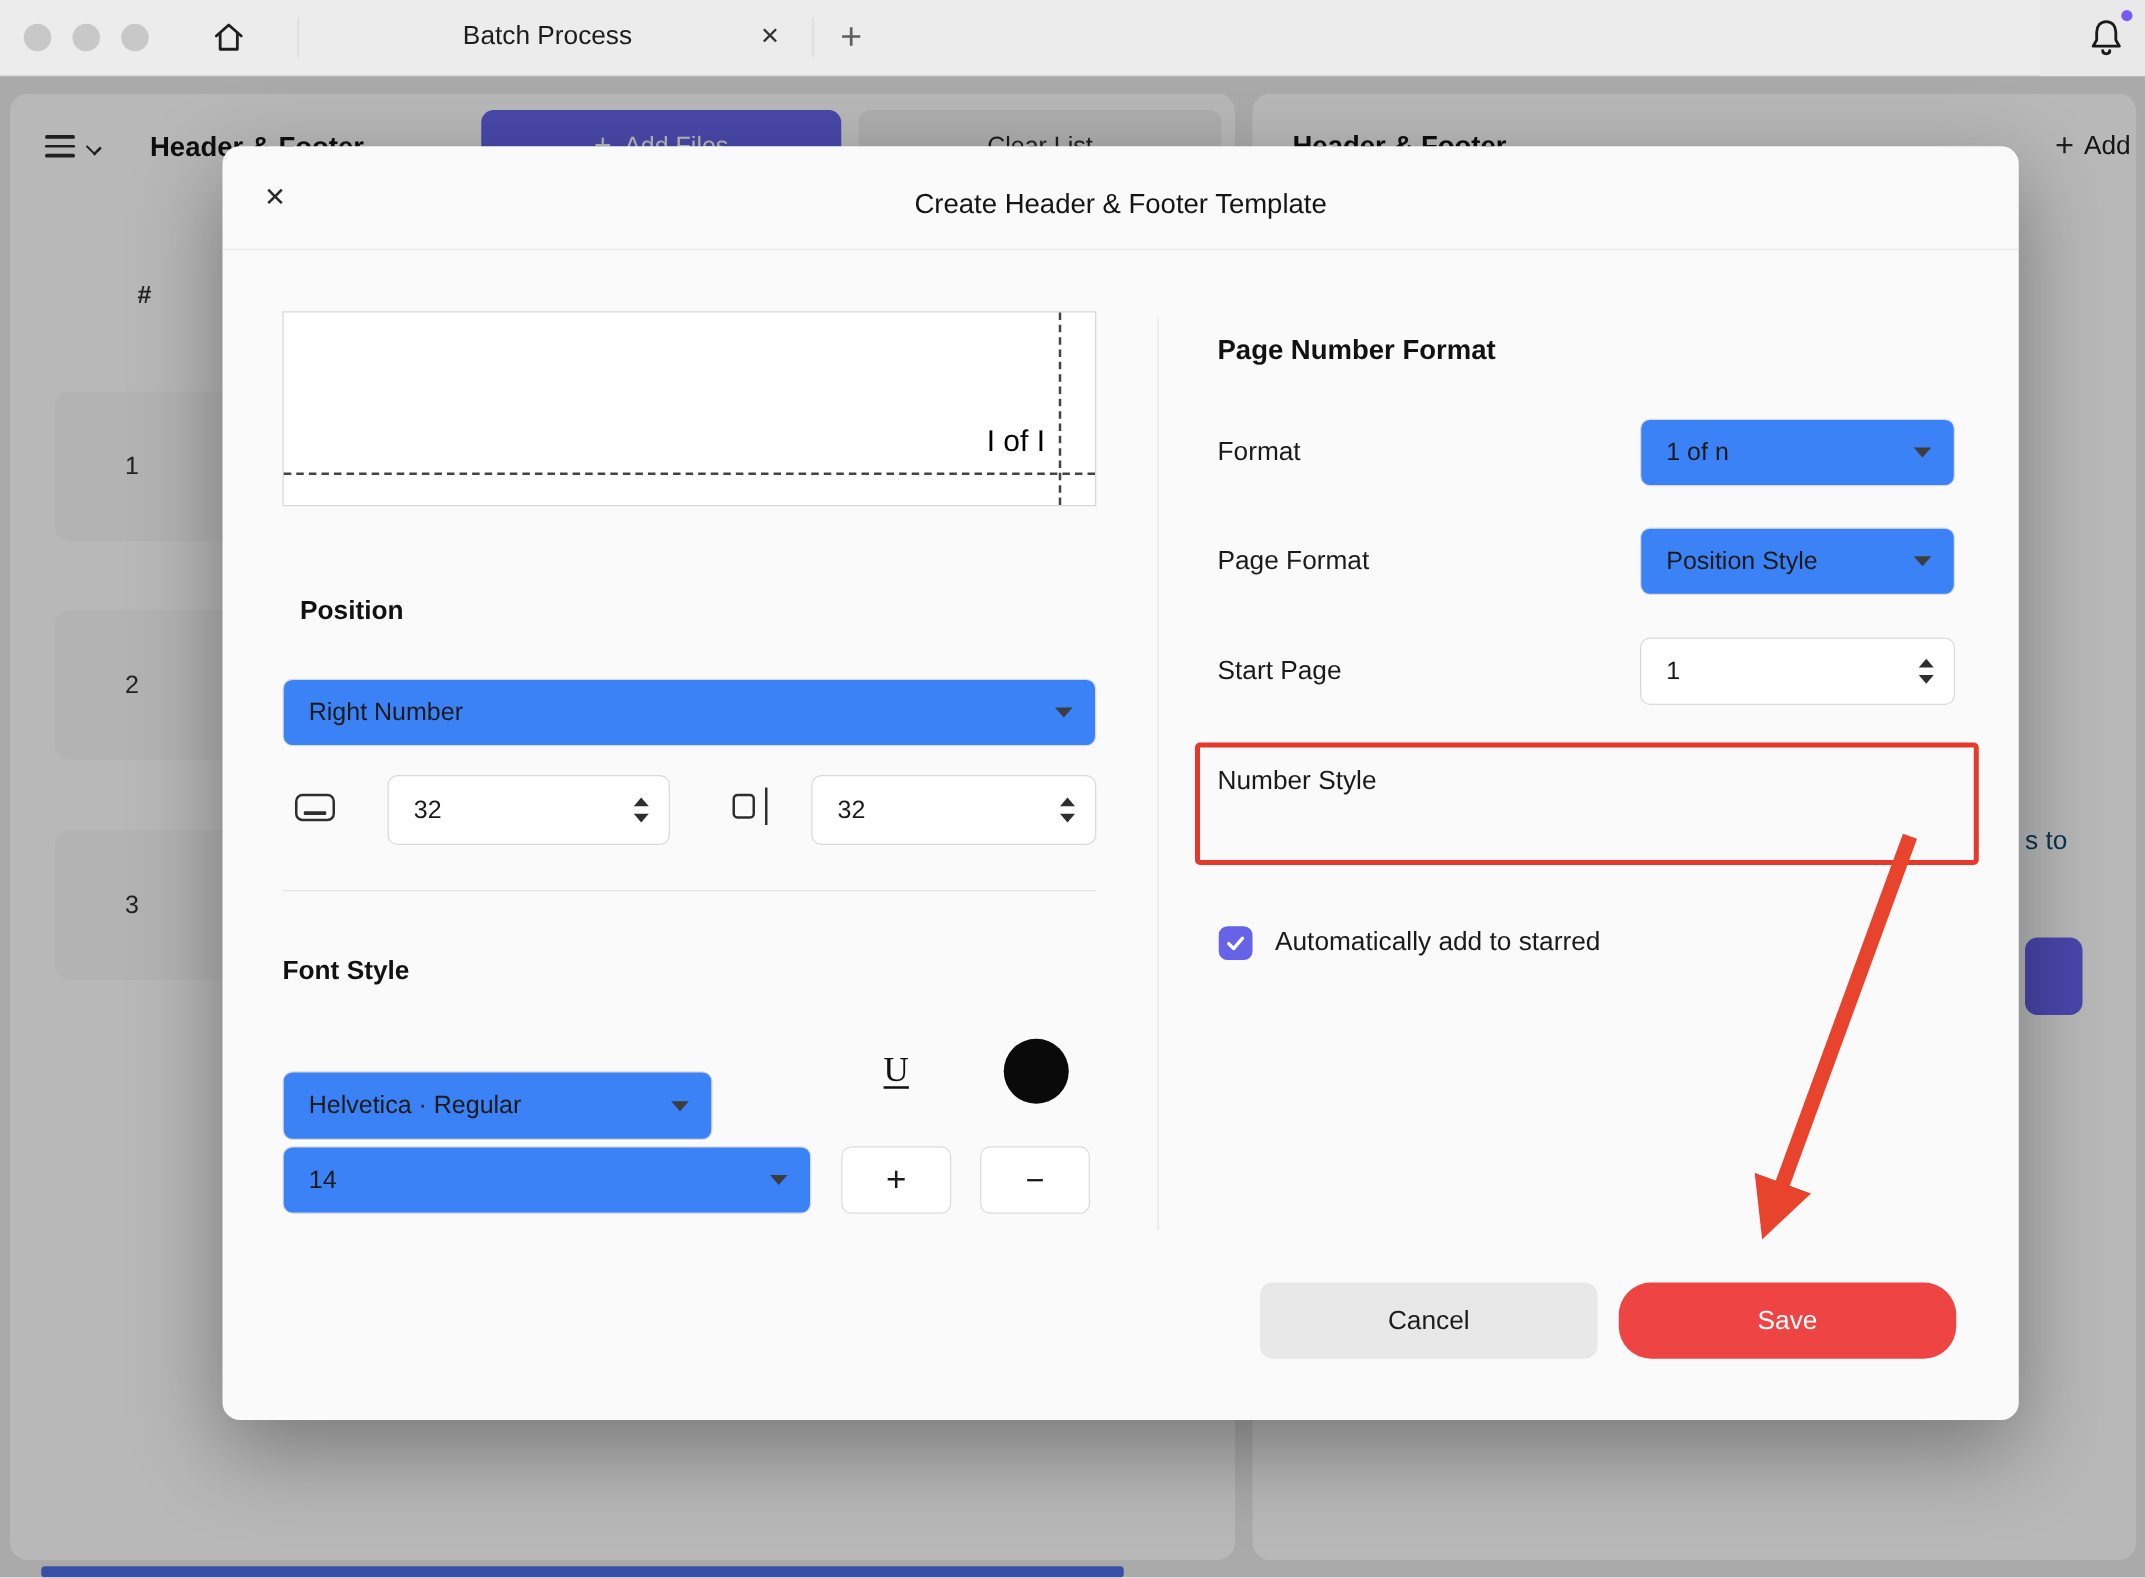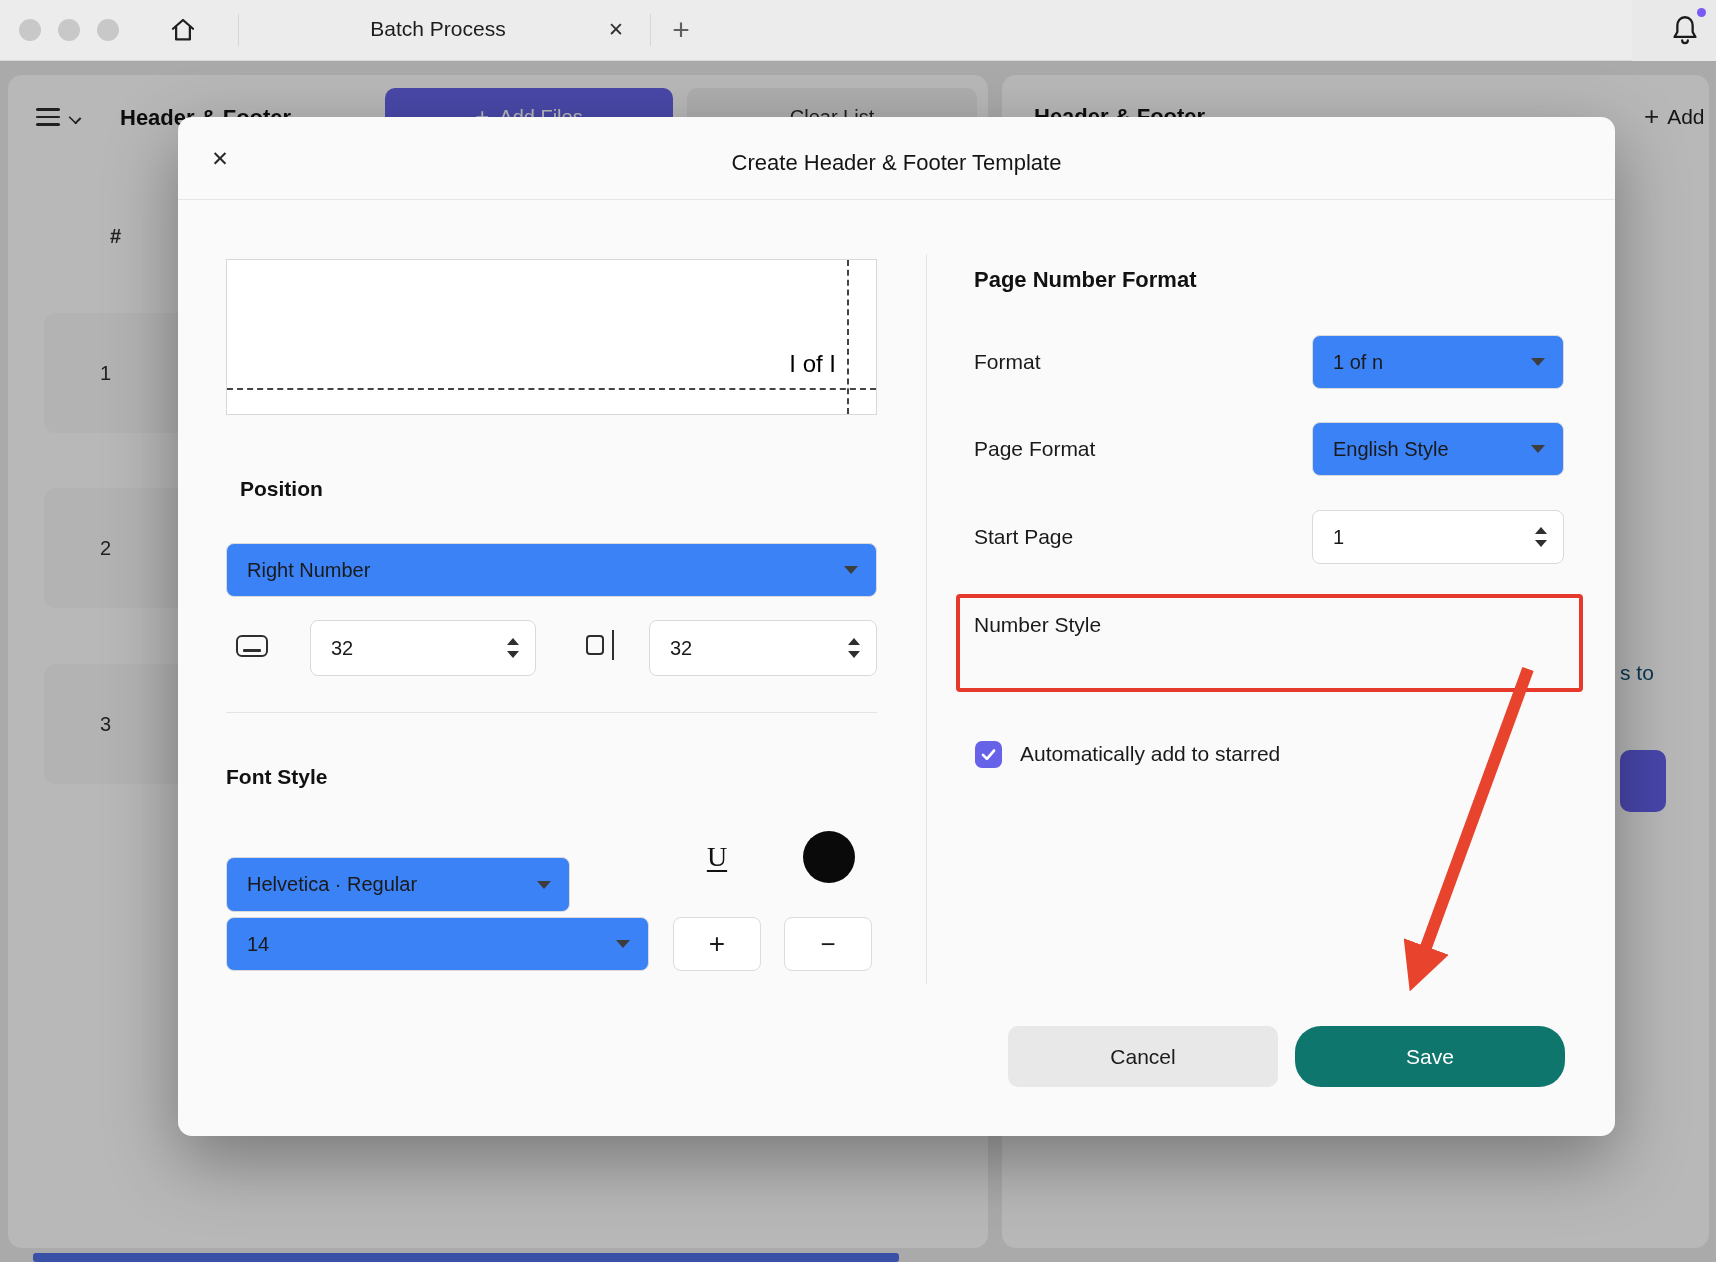--- a/index.html
+++ b/index.html
@@ -46,21 +46,21 @@
 
   
   .overlay{ position:absolute; left:0; top:61px; width:1716px; height:1201px; background:rgba(0,0,0,0.27); z-index:20; }
 
   
   .dialog{ position:absolute; left:178px; top:117px; width:1437px; height:1019px; background:#fafafa; border-radius:14px; box-shadow:0 24px 70px rgba(0,0,0,0.35); z-index:30; }
   .dlg-header{ position:absolute; left:0; top:0; width:100%; height:83px; border-bottom:1px solid #e6e6e6; }
   .dlg-title{ position:absolute; left:0; top:0; width:100%; height:83px; line-height:92px; text-align:center; font-size:22px; font-weight:500; color:#141414; }
   .dlg-close{ position:absolute; left:28px; top:28px; width:28px; height:28px; font-size:21px; color:#2a2a2a; text-align:center; line-height:28px; cursor:default; }
 
-  .preview{ position:absolute; left:48px; top:142px; width:651px; height:156px; background:#fff; border:1px solid #d8d8d8; }
+  .preview{ position:absolute; left:48px; top:132px; width:651px; height:156px; background:#fff; border:1px solid #d8d8d8; }
   .dash-h{ position:absolute; left:0; right:0; top:128px; border-top:2px dashed #444; }
   .dash-v{ position:absolute; left:620px; top:0; bottom:0; border-left:2px dashed #444; }
   .preview-num{ position:absolute; right:40px; top:90px; font-size:24px; color:#000; }
 
   .sec-heading{ position:absolute; font-size:21px; font-weight:700; color:#111; }
   .h-position{ left:62px; top:360px; }
   .h-fontstyle{ left:48px; top:648px; }
 
   .select{ position:absolute; background:#3b82f6; border:1px solid #dadada; border-radius:8px; display:flex; align-items:center; padding:0 36px 0 20px; font-size:20px; color:#1a1a1a; }
   .chev{ position:absolute; right:18px; top:50%; transform:translateY(-50%); width:0; height:0; border-left:7px solid transparent; border-right:7px solid transparent; border-top:8px solid #3d3d3d; }
@@ -95,21 +95,21 @@
   .row-label{ position:absolute; left:796px; font-size:21px; color:#1a1a1a; white-space:nowrap; }
   .rl0{top:233px}.rl1{top:320px}.rl2{top:408px}.rl3{top:496px}
   .ctrl{ left:1134px; width:252px; height:54px; }
   .c0{top:218px}.c1{top:305px}.c2{top:393px}.c3{top:481px}
 
   .checkbox{ position:absolute; left:797px; top:624px; width:27px; height:27px; border-radius:7px; background:#6663e9; display:flex; align-items:center; justify-content:center; }
   .checkbox-label{ position:absolute; left:842px; top:625px; font-size:21px; color:#1a1a1a; white-space:nowrap; }
 
   .btn-dlg{ position:absolute; top:909px; width:270px; height:61px; border-radius:10px; font-size:21px; display:flex; align-items:center; justify-content:center; }
   .btn-cancel{ left:830px; background:#e8e8e8; color:#1c1c1c; }
-  .btn-save{ left:1117px; background:#0f766e; color:#fff;border-radius:26px; }
+  .btn-save{ left:1117px; background:#ef4444; color:#fff;border-radius:26px; }
 
   .red-rect{ position:absolute; left:778px; top:477px; width:627px; height:98px; border:4px solid #e5392b; border-radius:4px; z-index:45; pointer-events:none; }
   .arrow-svg{ position:absolute; left:0; top:0; width:1437px; height:1019px; z-index:50; pointer-events:none; }
 </style>
 </head>
 <body>
 
 <div class="screen">
 
   <div class="topbar">
@@ -238,21 +238,21 @@
     <span class="h-pagenum">Page Number Format</span>
 
     <span class="row-label rl0">Format</span>
     <div class="select ctrl c0">
       <span>1 of n</span>
       <span class="chev"></span>
     </div>
 
     <span class="row-label rl1">Page Format</span>
     <div class="select ctrl c1">
-      <span>English Style</span>
+      <span>Position Style</span>
       <span class="chev"></span>
     </div>
 
     <span class="row-label rl2">Start Page</span>
     <div class="stepper ctrl c2">
       <span>1</span>
       <span class="spin">
           <span class="tri-up"></span>
           <span class="tri-down"></span>
         </span>

